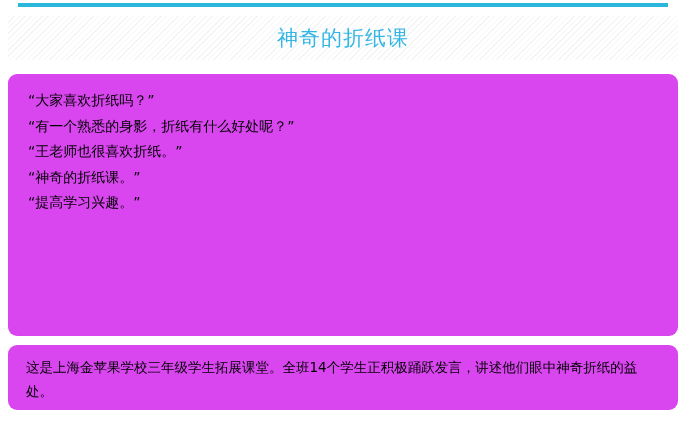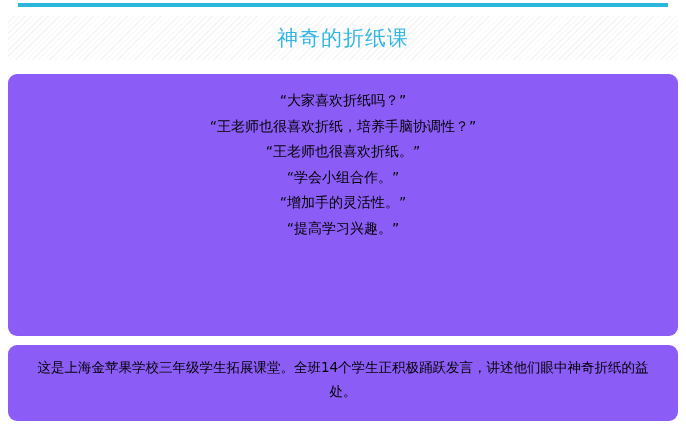--- a/index.html
+++ b/index.html
@@ -61,37 +61,36 @@
     font-size: 21px;
     line-height: 28px;
     color: #34b6e4;
     letter-spacing: 1px;
     white-space: nowrap;
   }
 
   
   .panel {
     position: absolute;
-    background: #8b5cf6;
+    background: #d946ef;
     border-radius: 9px;
     box-sizing: border-box;
-    text-align: center;
   }
   .panel-dialogue {
     left: 8px;
     top: 74px;
     width: 670px;
     height: 262px;
     padding: 14px 20px 10px 20px;
   }
   .panel-caption {
     left: 8px;
     top: 345px;
     width: 670px;
-    height: 76px;
+    height: 65px;
     padding: 10px 18px 16px 18px;
   }
 
   .dialogue-line {
     font-size: 14px;
     line-height: 25.5px;
     color: #000000;
     white-space: nowrap;
   }
 
@@ -109,24 +108,23 @@
 
   <div class="header-wrap">
     <div class="top-rule"></div>
     <div class="header-band">
       <div class="page-title">神奇的折纸课</div>
     </div>
   </div>
 
   <div class="panel panel-dialogue">
     <div class="dialogue-line">“大家喜欢折纸吗？”</div>
-    <div class="dialogue-line">“王老师也很喜欢折纸，培养手脑协调性？”</div>
+    <div class="dialogue-line">“有一个熟悉的身影，折纸有什么好处呢？”</div>
     <div class="dialogue-line">“王老师也很喜欢折纸。”</div>
-    <div class="dialogue-line">“学会小组合作。”</div>
-    <div class="dialogue-line">“增加手的灵活性。”</div>
+    <div class="dialogue-line">“神奇的折纸课。”</div>
     <div class="dialogue-line">“提高学习兴趣。”</div>
   </div>
 
   <div class="panel panel-caption">
     <p class="caption-para">这是上海金苹果学校三年级学生拓展课堂。全班14个学生正积极踊跃发言，讲述他们眼中神奇折纸的益处。</p>
   </div>
 
 </div>
 
 </body></html>

